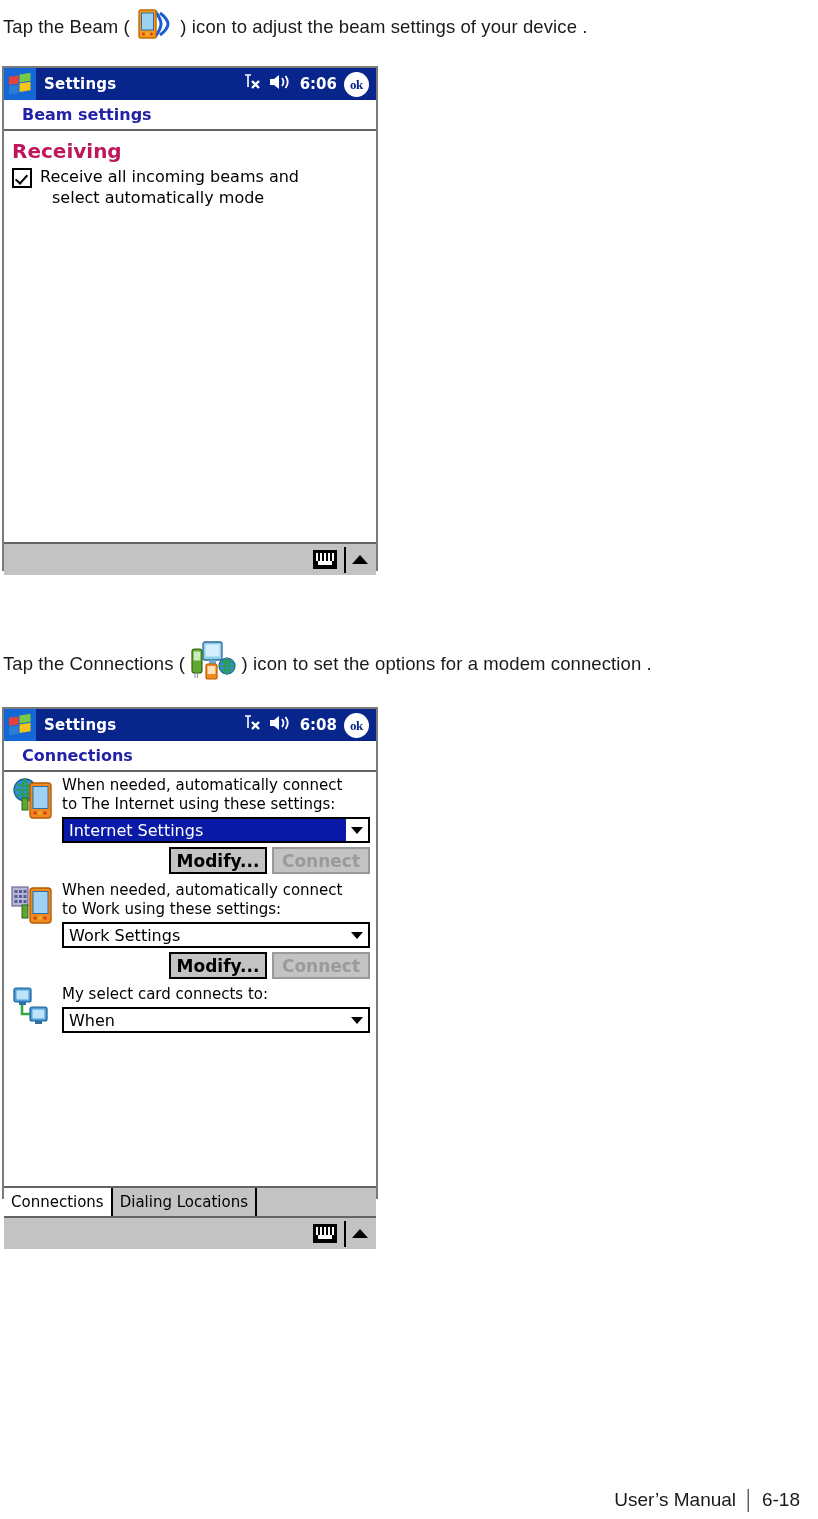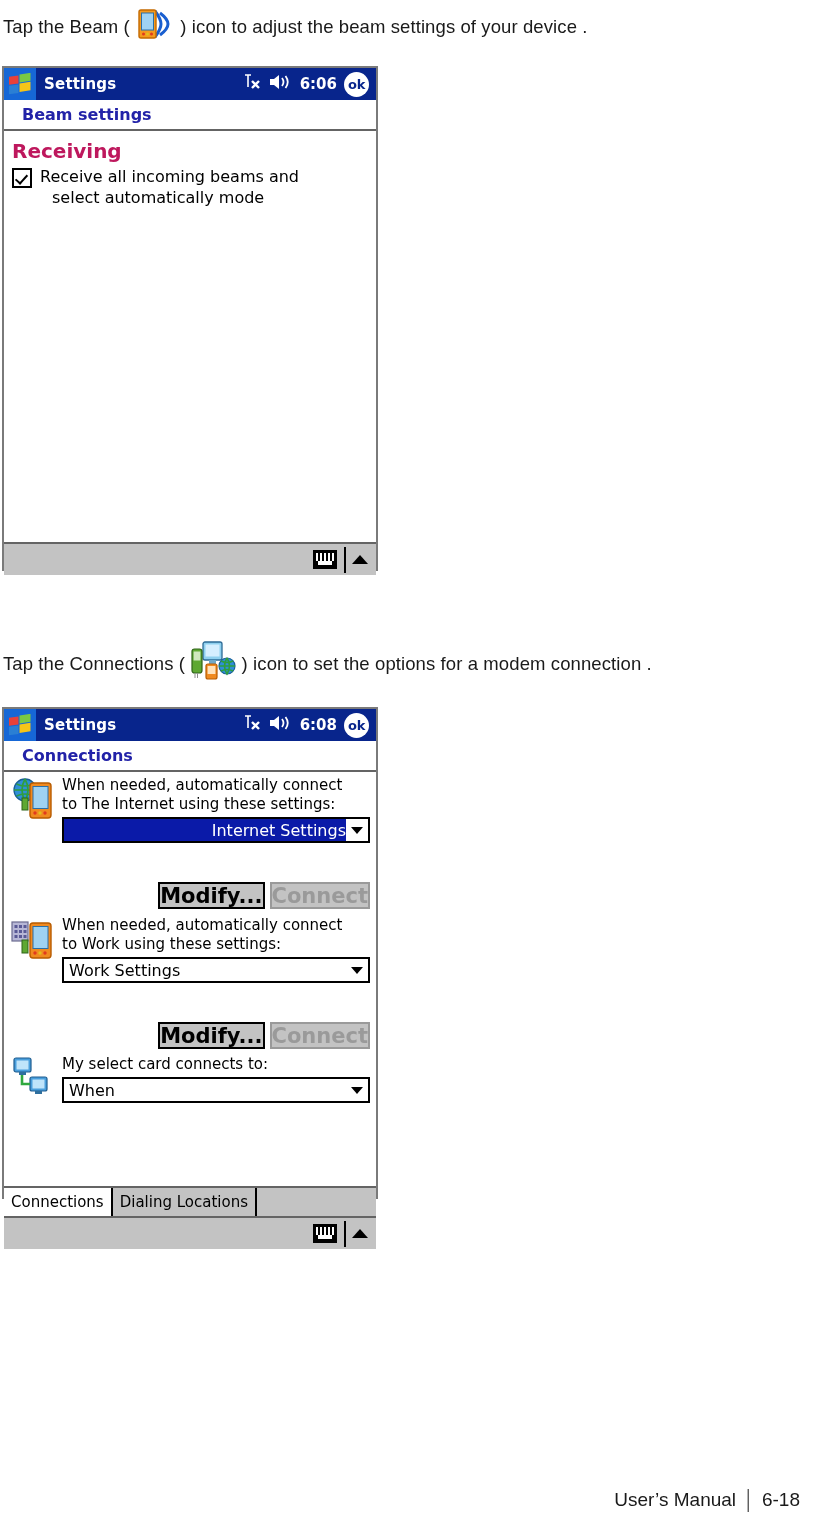--- a/index.html
+++ b/index.html
@@ -84,20 +84,21 @@
     border-radius: 50%;
     background: #ffffff;
     color: #08258c;
     font-size: 13px;
     font-weight: bold;
     display: flex;
     align-items: center;
     justify-content: center;
     line-height: 1;
     letter-spacing: -0.3px;
+    font-family: Liberation Serif, serif;
   }
 
   
   .subheader {
     height: 31px;
     background: #ffffff;
     border-bottom: 2px solid #646464;
     display: flex;
     align-items: center;
     padding-left: 18px;
@@ -233,21 +234,21 @@
   }
   .combo.selected { background: #0a1aa8; }
   .combo-value {
     font-size: 16px;
     color: #000;
     padding-left: 5px;
     flex: 1 1 auto;
     white-space: nowrap;
     overflow: hidden;
   }
-  .combo.selected .combo-value { color: #ffffff; text-align: right; }
+  .combo.selected .combo-value { color: #ffffff; }
   .combo-arrow {
     flex: 0 0 22px;
     display: flex;
     align-items: center;
     justify-content: center;
     height: 100%;
   }
   .combo-arrow i {
     display: block;
     width: 0; height: 0;
@@ -260,28 +261,27 @@
     display: flex;
     justify-content: flex-end;
     gap: 5px;
     margin-top: 4px;
   }
   .pbtn {
     min-width: 98px;
     height: 27px;
     border: 2px solid #000;
     background: #c3c3c3;
-    font-size: 21px;
+    font-size: 17px;
     font-weight: bold;
     color: #000;
     display: flex;
     align-items: center;
     justify-content: center;
     box-sizing: border-box;
-    margin-top: 35px;
   }
   .pbtn.disabled {
     border-color: #9a9a9a;
     color: #9a9a9a;
   }
 
   
   .tabstrip {
     display: flex;
     align-items: flex-end;

